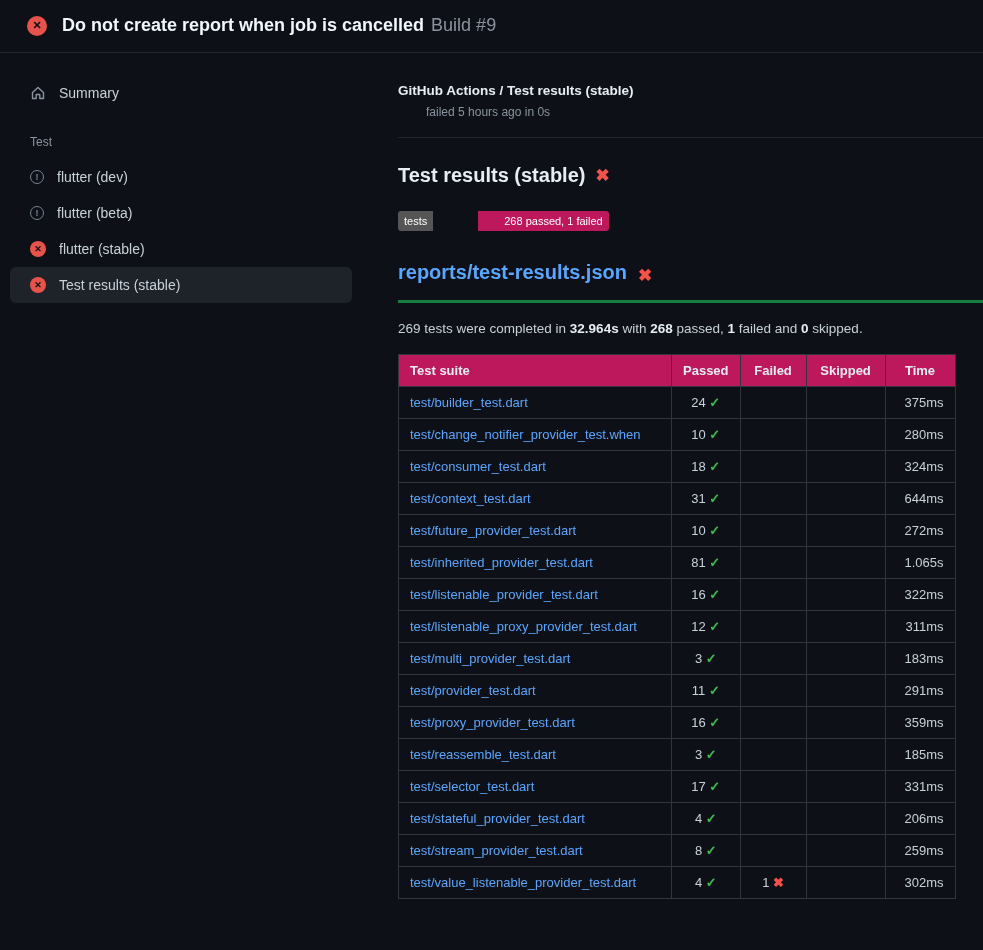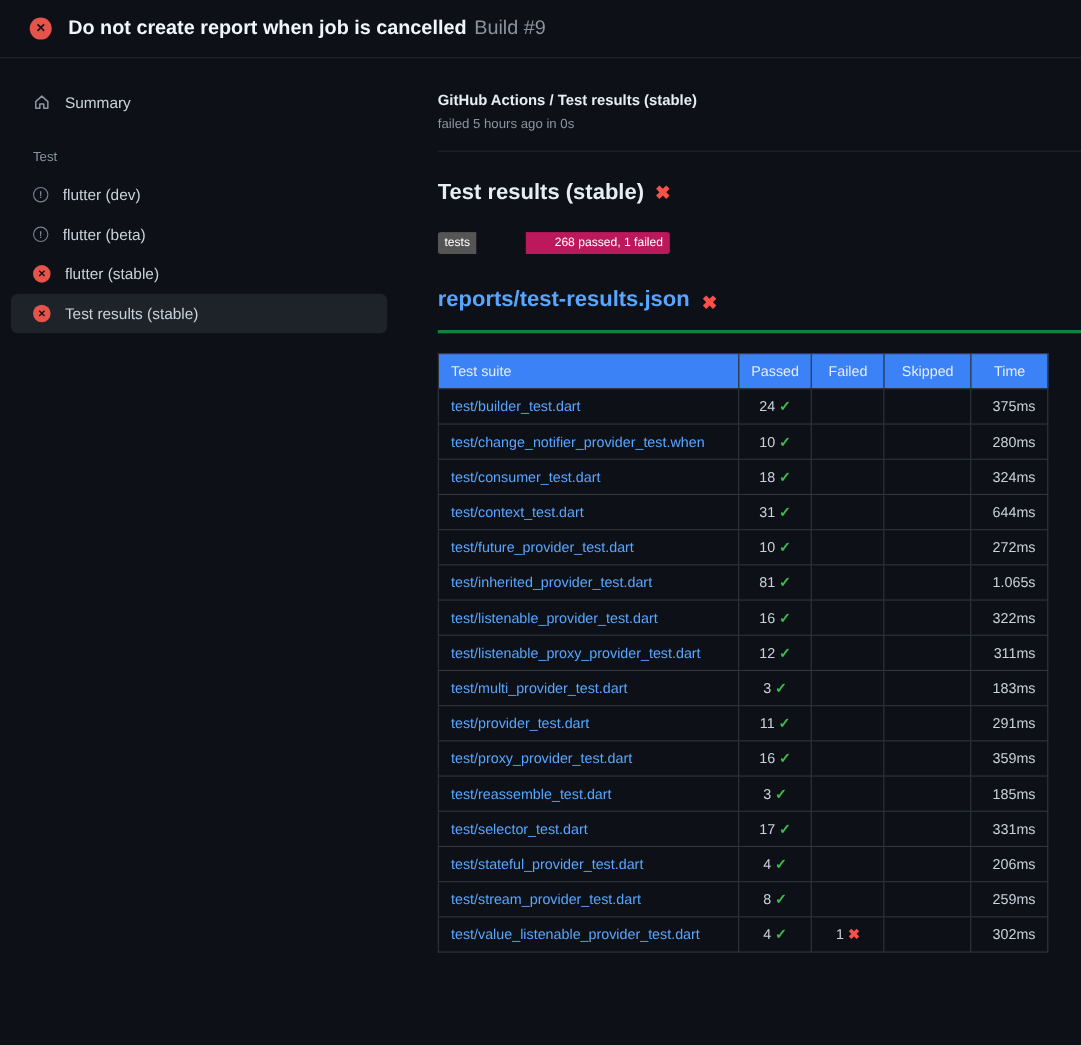--- a/index.html
+++ b/index.html
@@ -51,21 +51,21 @@
     width:14px; height:14px; border-radius:50%;
     border:1.5px solid #768390; color:#768390;
     font-size:9px; font-weight:700;
     display:inline-flex; align-items:center; justify-content:center; flex:none;
   }
   .home-svg{ flex:none; display:inline-flex; }
 
   
   .main{ flex:1; min-width:0; padding:30px 0 0 46px; }
   .breadcrumb{ font-weight:700; font-size:13.5px; color:#e6edf3; }
-  .run-meta{ color:#8b949e; font-size:12px; margin-top:7px; }
+  .run-meta{ color:#8b949e; font-size:12px; margin-top:7px;margin-left:28px; }
   .divider{ border:none; border-top:1px solid #21262d; margin:18px 0 0; }
 
   .section-title{
     font-size:20px; color:#e6edf3; font-weight:700;
     margin:26px 0 0; display:flex; align-items:center; gap:10px;
   }
   .heading-x{ color:#f85149; font-size:17px; font-weight:700; line-height:1; }
 
   .badge{
     display:inline-flex; margin-top:24px; font-size:11px;
@@ -80,21 +80,21 @@
     border-bottom:3px solid #15803d;
     display:flex; align-items:flex-end; gap:11px;
   }
 
   .summary-line{ font-size:13.5px; margin-top:18px; color:#c9d1d9; }
   .summary-line b{ color:#e6edf3; }
 
   
   table.results{ border-collapse:collapse; margin-top:18px; font-size:13px; }
   .results th, .results td{ border:1px solid #30363d; padding:8px 11px; }
-  .results th{ font-weight:400; color:#e6edf3; text-align:center; background:#3b82f6; }
+  .results th{ font-weight:700; color:#e6edf3; text-align:center; background:#be185d; }
   .results th.col-suite{ text-align:left; width:273px; }
   .results th.col-passed{ width:66px; }
   .results th.col-failed{ width:66px; }
   .results th.col-skipped{ width:79px; }
   .results th.col-time{ width:70px; }
   .results td.col-num{ text-align:center; white-space:nowrap; }
   .results td.col-time{ text-align:right; color:#c9d1d9; white-space:nowrap; }
   a.suite-link{ color:#58a6ff; text-decoration:none; }
   .icon-check{ color:#3fb950; font-weight:700; }
   .icon-cross{ color:#f85149; font-weight:700; }
@@ -155,20 +155,21 @@
     <div class="badge">
       <span class="badge-label" style="background: rgb(85, 85, 85);">tests</span>
       <span class="badge-value" style="background: #be185d; padding-left: 26px;">268 passed, 1 failed</span>
     </div>
 
     <h3 class="report-title">
       <span style="cursor:pointer;">reports/test-results.json</span>
       <span class="heading-x">✖</span>
     </h3>
 
+    <p class="summary-line"><span>269 tests were completed in </span><b>32.964s</b><span> with </span><b>268</b><span> passed, </span><b>1</b><span> failed and </span><b>0</b><span> skipped.</span></p>
 
     <table class="results">
       <thead>
         <tr>
             <th class="col-suite">Test suite</th>
             <th class="col-passed">Passed</th>
             <th class="col-failed">Failed</th>
             <th class="col-skipped">Skipped</th>
             <th class="col-time">Time</th>
           </tr>

